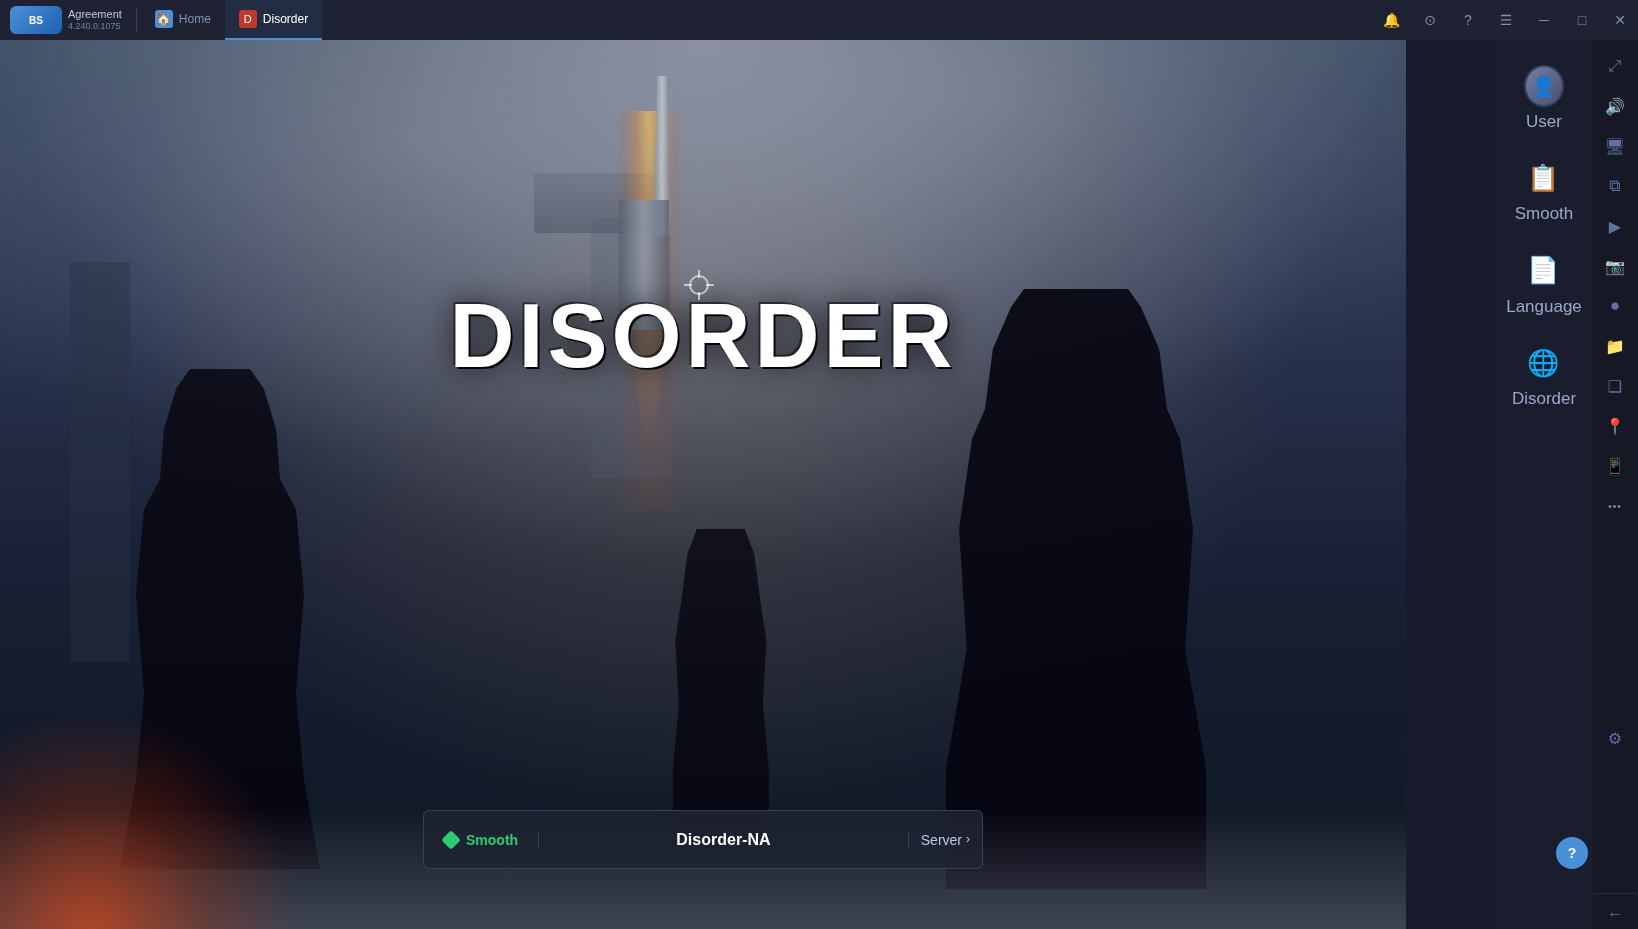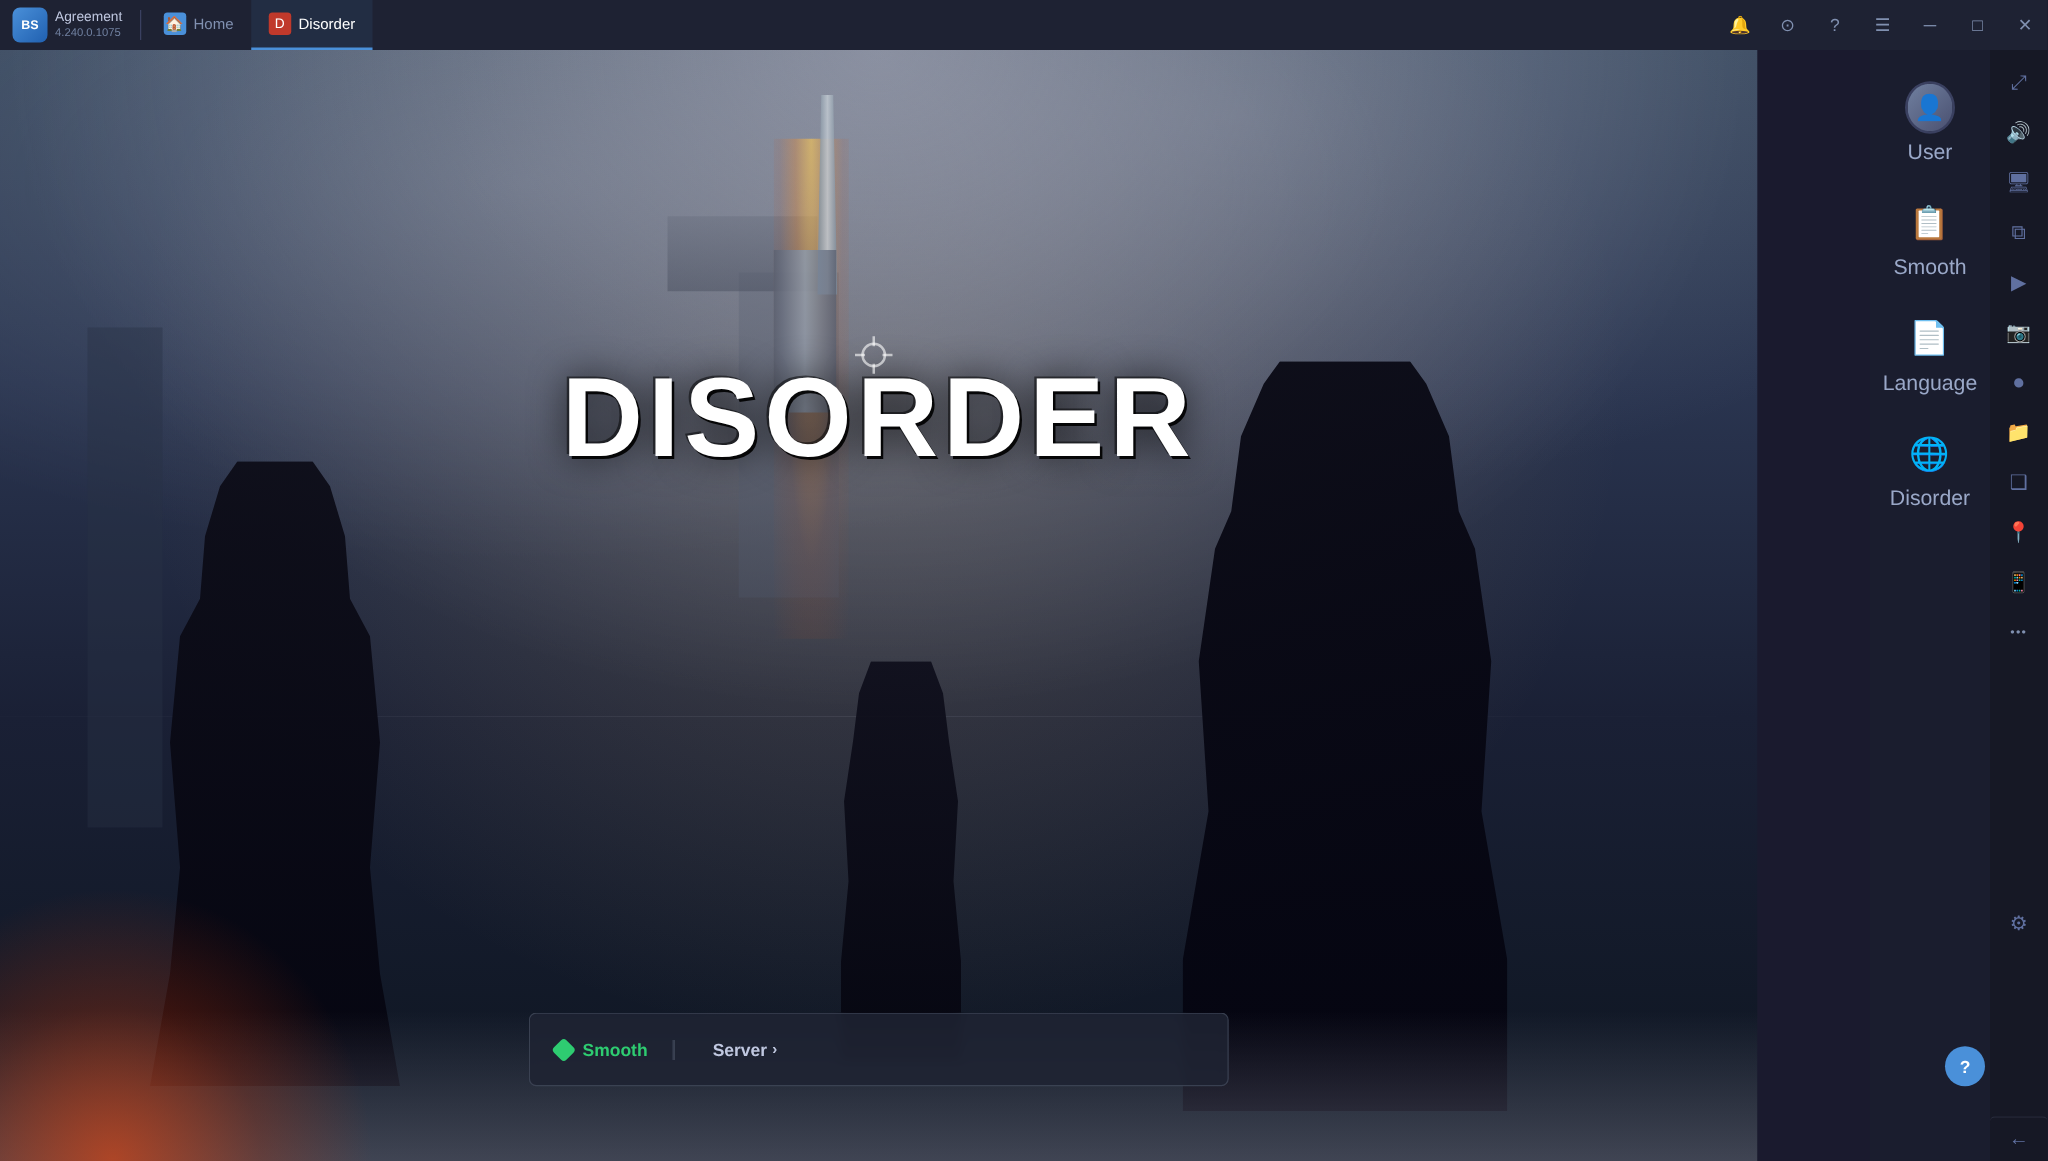--- a/index.html
+++ b/index.html
@@ -21,21 +21,21 @@
       align-items: center;
       z-index: 100;
     }
     .title-bar-logo {
       display: flex;
       align-items: center;
       padding: 0 10px;
       gap: 6px;
     }
     .bs-logo {
-      width: 28px; height: 28px;
+      width: 52px; height: 28px;
       background: linear-gradient(135deg, #4a90d9, #2060b0);
       border-radius: 6px;
       display: flex; align-items: center; justify-content: center;
       color: white; font-size: 10px; font-weight: bold;
     }
     .title-bar-brand {
       color: #c0c8e0;
       font-size: 11px;
       line-height: 1.2;
     }
@@ -176,26 +176,25 @@
       flex: 1;
       text-align: center;
       color: #ffffff;
       font-size: 16px;
       font-weight: 600;
     }
     .server-btn {
       display: flex;
       align-items: flex-start;
       gap: 4px;
-      padding: 0 30px;
+      padding: 0 12px;
       border-left: 1px solid rgba(100,110,130,0.4);
       color: #c0c8e0;
       font-size: 14px;
       cursor: pointer;
-      font-weight: bold;
     }
     .chevron-right {
       color: #c0c8e0;
       font-size: 12px;
     }
 
     
     .right-icons-strip {
       position: absolute;
       top: 40px;
@@ -353,20 +352,21 @@
         <div style="position:absolute;height:2px;width:8px;background:rgba(255,255,255,0.6);right:-7px;top:50%;transform:translateY(-50%);"></div>
       </div>
     </div>
   </div>
 
   <div class="bottom-bar">
     <div class="smooth-indicator">
       <div class="smooth-dot"></div>
       <span class="smooth-label">Smooth</span>
     </div>
+    <div class="server-name">Disorder-NA</div>
     <div class="server-btn">
       <span>Server</span>
       <span class="chevron-right">›</span>
     </div>
   </div>
 </div>
 
 <div class="right-menu">
 
   <div class="menu-item">

